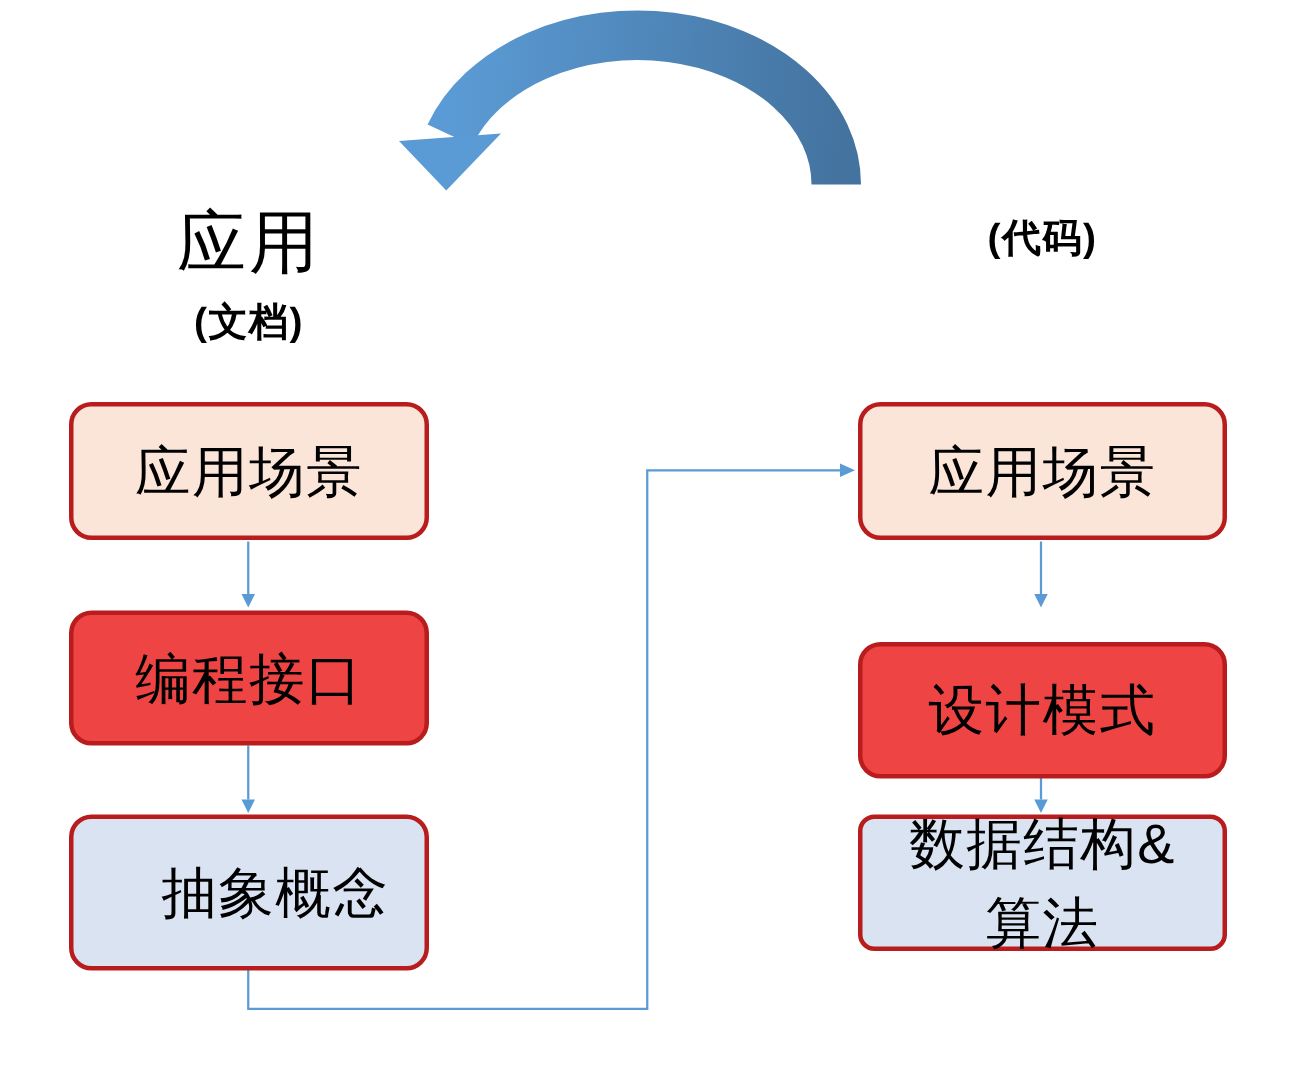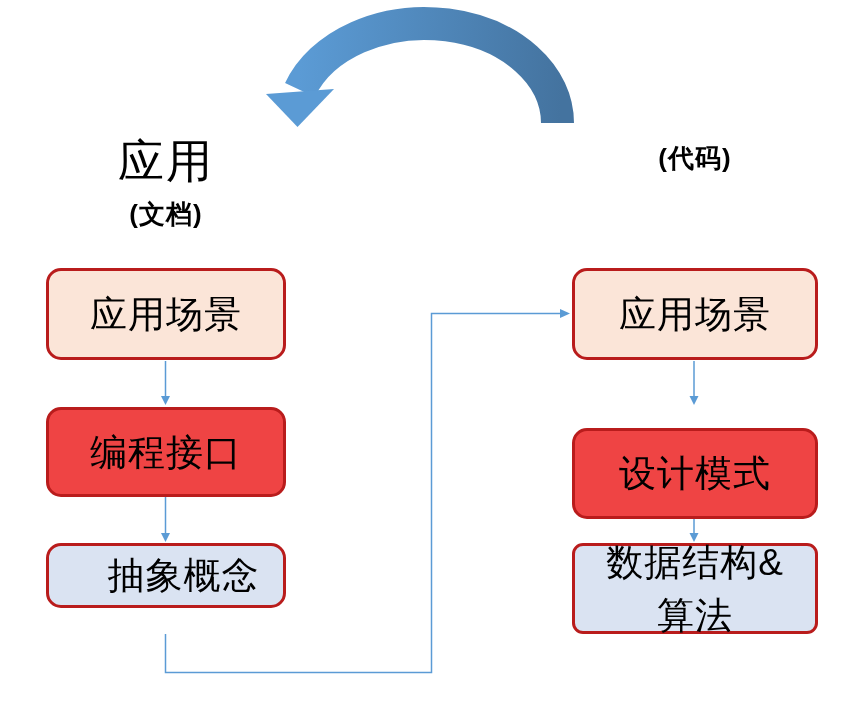--- a/index.html
+++ b/index.html
@@ -87,21 +87,21 @@
   </div>
 
   <div class="node fill-peach" style="left:46px; top:268px; width:240px; height:92px;">
     <div class="bline">应用场景</div>
     <div class="bline"></div>
   </div>
   <div class="node fill-yellow" style="left:46px; top:407px; width:240px; height:90px;">
     <div class="bline">编程接口</div>
     <div class="bline"></div>
   </div>
-  <div class="node fill-blue" style="left:46px; top:543px; width:240px; height:65px;padding-left:35px;">
+  <div class="node fill-blue" style="left:46px; top:543px; width:240px; height:104px;padding-left:35px;">
     <div class="bline">抽象概念</div>
     <div class="bline"></div>
   </div>
 
   <div class="node fill-peach" style="left:572px; top:268px; width:246px; height:92px;">
     <div class="bline">应用场景</div>
     <div class="bline"></div>
   </div>
   <div class="node fill-yellow" style="left:572px; top:428px; width:246px; height:91px;">
     <div class="bline">设计模式</div>

